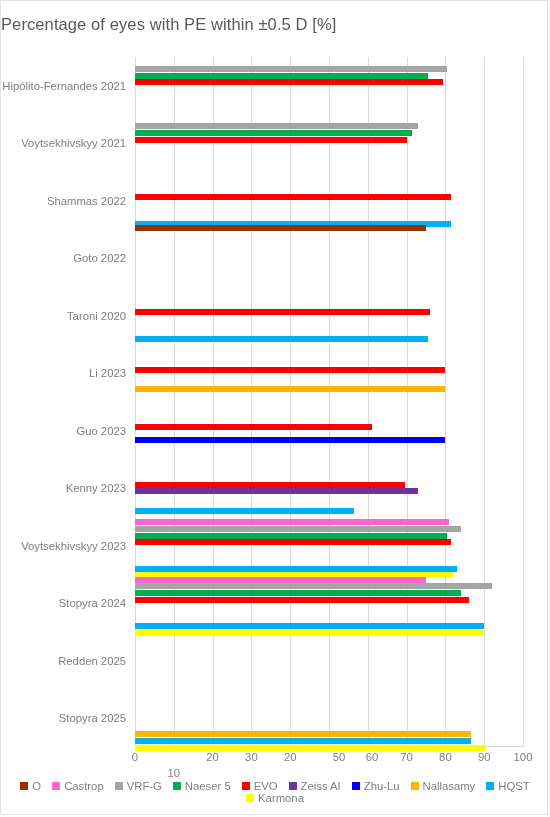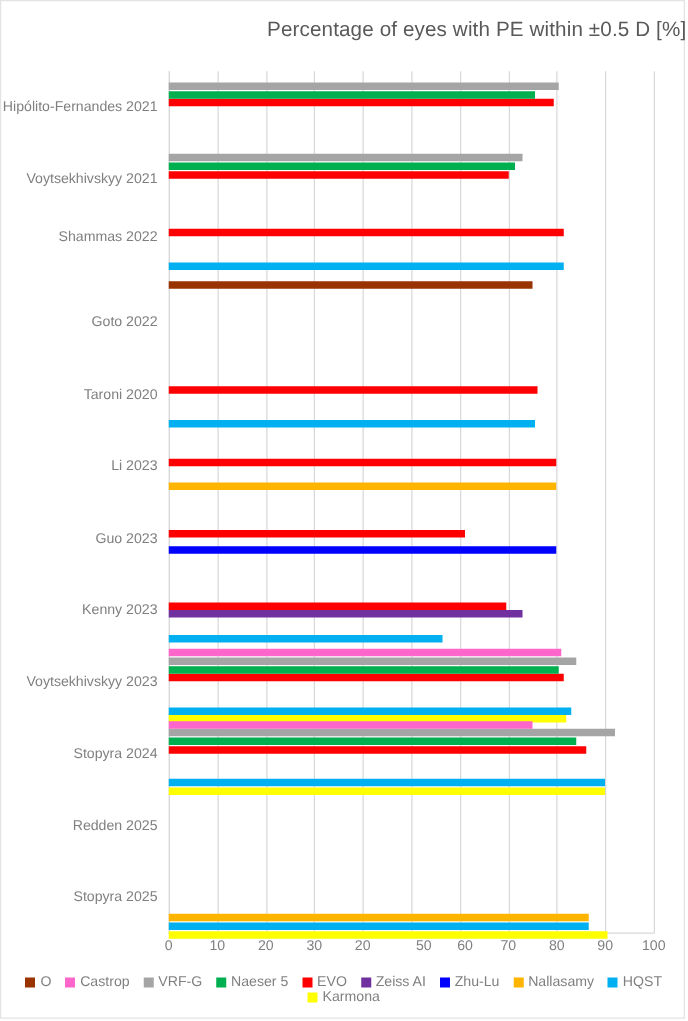--- a/index.html
+++ b/index.html
@@ -12,21 +12,21 @@
   #chart-frame{
     position:relative;
     width:548px;height:815px;
     border:1px solid #e3e3e3;
     box-sizing:border-box;
     background:#ffffff;
   }
   #chart-title{
     position:absolute;
     left:0;top:14px;width:548px;
-    text-align:right;
+    text-align:left;
     font-size:16.5px;
     color:#595959;
     font-weight:400;
     letter-spacing:0.1px;
     white-space:nowrap;
   }
   
   #plot-area{
     position:absolute;
     left:134px;  
@@ -139,21 +139,21 @@
           <div class="bar" style="top: 8.95px; width: 312.34px; background: rgb(165, 165, 165); z-index: 18;"></div>
           <div class="bar" style="top: 15.55px; width: 292.94px; background: rgb(0, 176, 80); z-index: 17;"></div>
           <div class="bar" style="top: 22.15px; width: 308.46px; background: rgb(255, 0, 0); z-index: 16;"></div>
         </div>
         <div class="cat-row" style="top: 57.5px; height: 57.5px;">
           <div class="cat-label">Voytsekhivskyy 2021</div>
           <div class="bar" style="top: 8.95px; width: 283.24px; background: rgb(165, 165, 165); z-index: 18;"></div>
           <div class="bar" style="top: 15.55px; width: 277.42px; background: rgb(0, 176, 80); z-index: 17;"></div>
           <div class="bar" style="top: 22.15px; width: 271.6px; background: rgb(255, 0, 0); z-index: 16;"></div>
         </div>
-        <div class="cat-row" style="top: 104px; height: 57.5px;">
+        <div class="cat-row" style="top: 115px; height: 57.5px;">
           <div class="cat-label">Shammas 2022</div>
           <div class="bar" style="top: 22.15px; width: 316.22px; background: rgb(255, 0, 0); z-index: 16;"></div>
           <div class="bar" style="top: 48.55px; width: 316.22px; background: rgb(0, 176, 240); z-index: 12;"></div>
         </div>
         <div class="cat-row" style="top: 172.5px; height: 57.5px;">
           <div class="cat-label">Goto 2022</div>
           <div class="bar" style="top: -4.25px; width: 291px; background: rgb(153, 51, 0); z-index: 20;"></div>
         </div>
         <div class="cat-row" style="top: 230px; height: 57.5px;">
           <div class="cat-label">Taroni 2020</div>
@@ -201,21 +201,21 @@
           <div class="cat-label">Stopyra 2025</div>
           <div class="bar" style="top: 41.95px; width: 335.62px; background: rgb(255, 180, 0); z-index: 13;"></div>
           <div class="bar" style="top: 48.55px; width: 335.62px; background: rgb(0, 176, 240); z-index: 12;"></div>
           <div class="bar" style="top: 55.15px; width: 351.14px; background: rgb(255, 255, 0); z-index: 11;"></div>
         </div>
       </div>
   </div>
 
   <div id="x-ticks">
       <span class="x-tick" style="left: 0px;">0</span>
-      <span class="x-tick" style="left: 38.8px;">10</span>
+      <span class="x-tick" style="left: 38.8px; margin-top: 16px;">10</span>
       <span class="x-tick" style="left: 77.6px;">20</span>
       <span class="x-tick" style="left: 116.4px;">30</span>
       <span class="x-tick" style="left: 155.2px;">20</span>
       <span class="x-tick" style="left: 204px;">50</span>
       <span class="x-tick" style="left: 237px;">60</span>
       <span class="x-tick" style="left: 271.6px;">70</span>
       <span class="x-tick" style="left: 310.4px;">80</span>
       <span class="x-tick" style="left: 349.2px;">90</span>
       <span class="x-tick" style="left: 388px;">100</span>
     </div>

